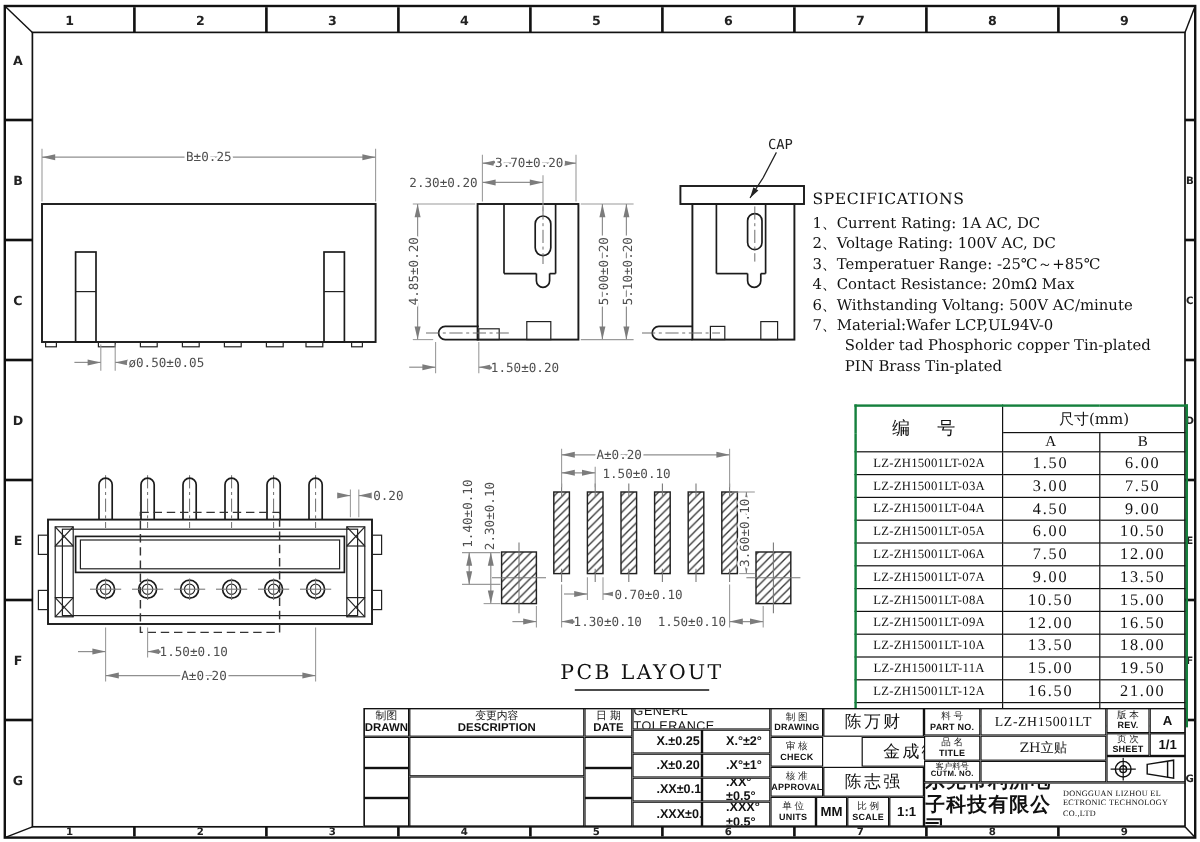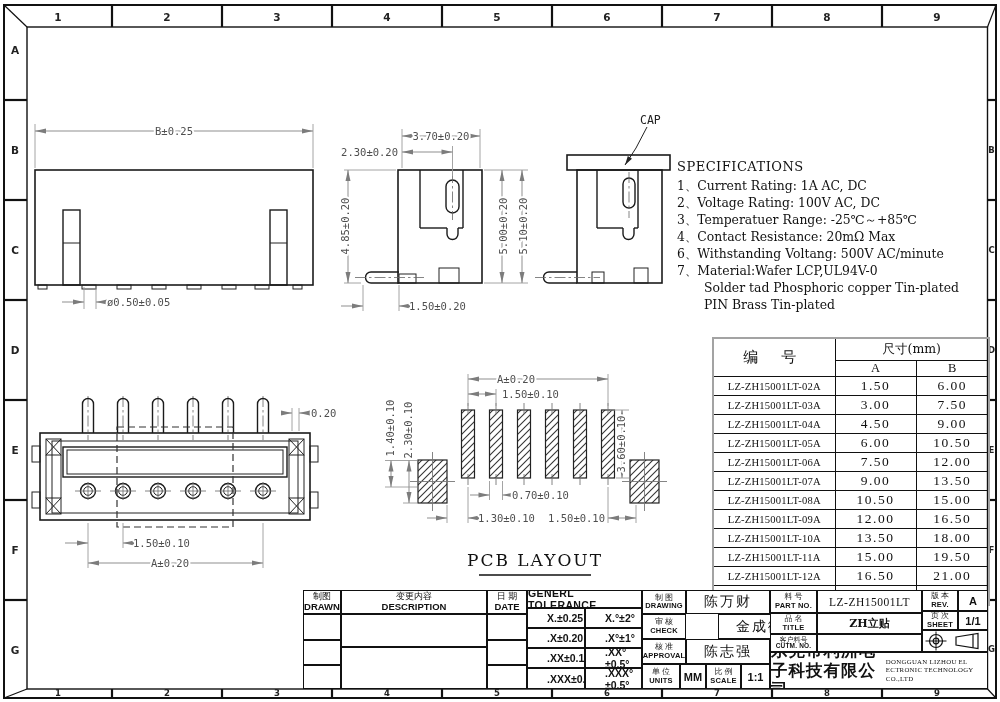--- a/index.html
+++ b/index.html
@@ -20,38 +20,38 @@
   .gridnb{font:700 8.5px "DejaVu Sans",sans-serif;fill:#222;}
   .pcbt{font:17px "DejaVu Serif",serif;letter-spacing:2px;fill:#111;}
   
   .specs{position:absolute;left:677px;top:157px;width:320px;font-family:"DejaVu Serif","Liberation Serif",serif;}
   .specs .t{font-size:13px;line-height:20px;letter-spacing:0.5px;}
   .specs .ln{font-size:12.4px;line-height:17px;white-space:nowrap;}
   .specs .ind{padding-left:27px;}
   
   .ptable{position:absolute;left:712px;top:337px;width:276px;height:253px;border-collapse:collapse;table-layout:fixed;}
   .ptable td,.ptable th{border:1px solid #111;padding:0;text-align:center;font-weight:normal;}
-  .ptable{border:2px solid #a3a3a3;}
+  .ptable{border:2px solid #15803d;}
   .h-part{font-family:"DejaVu Serif",serif;font-size:15px;letter-spacing:9px;}
   .h-dim{font-family:"DejaVu Serif",serif;font-size:12.5px;height:21px;}
   .h-ab{font-family:"Liberation Serif",serif;font-size:12.5px;height:15px;}
   .c-part{font-family:"Liberation Serif",serif;font-size:10.6px;height:18px;letter-spacing:0.2px;}
   .c-val{font-family:"Liberation Serif",serif;font-size:13.5px;letter-spacing:1.5px;}
   
   .tbc{position:absolute;border:1px solid #111;box-sizing:border-box;display:flex;
        align-items:center;justify-content:center;background:#fff;overflow:hidden;}
   .tbc.col{flex-direction:column;line-height:1.05;text-align:center;}
   .cn{font-size:8px;color:#222;}
   .en{font-size:7.5px;font-weight:700;color:#111;letter-spacing:0.2px;}
   .cnh{font-size:9px;} .enh{font-size:9.5px;font-weight:700;}
-  .tolh{font-size:10.5px;font-weight:700;letter-spacing:0.4px;}
+  .tolh{font-size:10.5px;font-weight:400;letter-spacing:0.4px;}
   .tolv{font-size:10.5px;font-weight:700;justify-content:flex-start;padding-left:19px;}
   .namev{font-family:"DejaVu Serif",serif;font-size:14px;letter-spacing:2px;}
   .pnv{font-family:"Liberation Serif",serif;font-size:11.5px;letter-spacing:0.5px;}
-  .prodv{font-family:"DejaVu Serif",serif;font-size:11px;font-weight:bold;}
+  .prodv{font-family:"DejaVu Serif",serif;font-size:11px;}
   .smallv{font-size:11px;font-weight:700;}
   .coc{flex-direction:row;line-height:1.2;}
   .co-cn{font-family:"DejaVu Serif",serif;font-size:16.5px;font-weight:700;letter-spacing:1px;}
   .co-en{font-family:"Liberation Serif",serif;font-size:6.8px;letter-spacing:0.3px;}
   .tbframe{position:absolute;border:1.5px solid #111;box-sizing:border-box;}
 </style>
 </head>
 <body>
 
 <div class="sheet">

